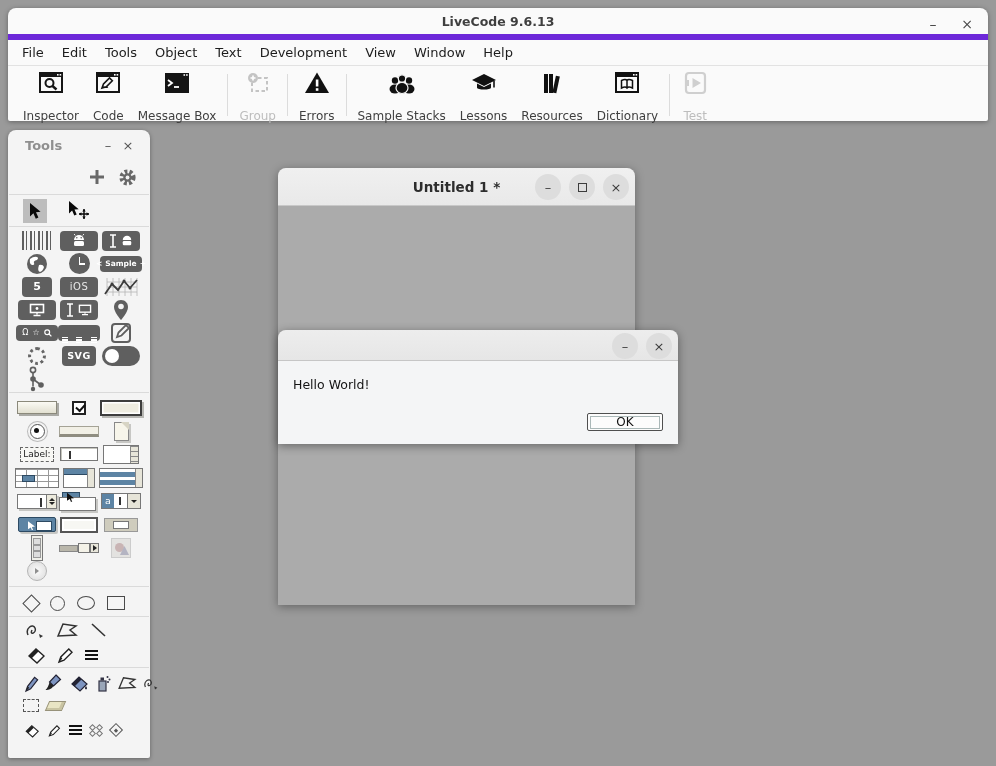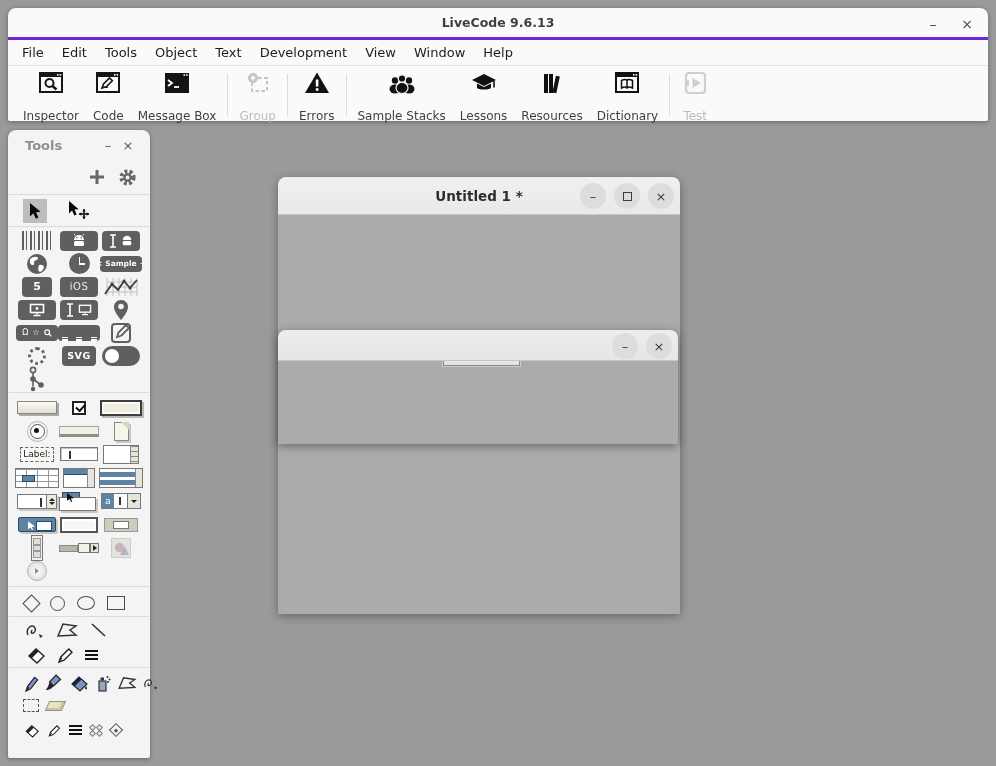--- a/index.html
+++ b/index.html
@@ -7,21 +7,21 @@
   body { font-family:"DejaVu Sans","Liberation Sans",sans-serif; background:#9a9a9a; position:relative; }
 
   
   .sep-v { width:1px; align-self:stretch; background:#dcdcdc; margin:4px 4px; }
   svg { display:block; }
 
   
   .main-window { position:absolute; left:8px; top:8px; width:980px; height:113px;
     background:#fafafa; border-radius:8px 8px 2px 2px; box-shadow:0 1px 5px rgba(0,0,0,.35); }
   .mw-titlebar { height:32px; display:flex; align-items:center; justify-content:center; position:relative;
-    border-bottom:3px solid #6d28d9; }
+    border-bottom:6px solid #6d28d9; }
   .mw-title { font-size:12.5px; font-weight:600; color:#3f3f3f; }
   .mw-controls { position:absolute; right:12px; top:0; height:32px; display:flex; align-items:center; gap:16px; }
   .mw-controls span { font-size:14px; color:#4a4a4a; cursor:default; width:18px; text-align:center; }
   .menubar { height:26px; display:flex; align-items:center; padding-left:5px; border-bottom:1px solid #e2e2e2; }
   .menu-item { font-size:13px; color:#1d1d1d; padding:0 9px; }
   .toolbar { height:54px; display:flex; align-items:flex-start; padding:4px 0 0 8px; }
   .tb-item { display:flex; flex-direction:column; align-items:center; justify-content:flex-start; height:48px; padding:0 7px; }
   .tb-icon { height:28px; display:flex; align-items:flex-end; justify-content:center; }
   .tb-label { font-size:12px; color:#3f3f3f; margin-top:13px; white-space:nowrap; }
   .tb-item.disabled .tb-label { color:#bdbdbd; }
@@ -138,21 +138,21 @@
   .row-paint3 { height:26px; padding-left:15px; gap:8px; }
   .p-select { width:16px; height:13px; border:1.5px dashed #555; }
   .p-eraser { width:17px; height:10px; background:#e9e5c4; border:1px solid #97927a; transform:skewX(-24deg); box-shadow:inset -3px -2px 0 #c9c4a2; }
   .lines3 { width:13px; height:10px; background:linear-gradient(#111 0 2px,transparent 2px 4px,#111 4px 6px,transparent 6px 8px,#111 8px 10px); }
   .patt { display:grid; grid-template-columns:6px 6px; gap:1px; }
   .patt i { width:5px; height:5px; border:1px solid #777; transform:rotate(45deg); }
   .dia-dot { width:10px; height:10px; border:1.5px solid #555; transform:rotate(45deg); position:relative; }
   .dia-dot::after { content:""; position:absolute; left:2.5px; top:2.5px; width:3px; height:3px; background:#555; }
 
   
-  .stack-window { position:absolute; left:278px; top:177px; width:402px; height:437px;
+  .stack-window { position:absolute; left:278px; top:168px; width:357px; height:437px;
     border-radius:8px 8px 0 0; box-shadow:0 2px 10px rgba(0,0,0,.35); z-index:1; }
   .sw-titlebar { height:38px; background:linear-gradient(#f0f0f0,#e9e9e9); border-bottom:1px solid #c8c8c8;
     border-radius:8px 8px 0 0; display:flex; align-items:center; justify-content:center; position:relative; }
   .sw-title { font-size:13.5px; font-weight:bold; color:#2d2d2d; }
   .circle-btn { width:26px; height:26px; border-radius:50%; background:#dddddd; display:flex; align-items:center; justify-content:center;
     font-size:13px; color:#3c3c3c; }
   .sw-controls { position:absolute; right:6px; top:6px; display:flex; gap:8px; }
   .max-square { width:9px; height:9px; border:1.5px solid #3c3c3c; }
   .sw-content { height:399px; background:#ababab; position:relative; }
   .lc-button { position:absolute; left:165px; top:132px; width:77px; height:19px; background:linear-gradient(#f0f0ee,#e3e3e0);
@@ -744,15 +744,21 @@
     </div>
   </div>
 
   <div class="dialog-window">
     <div class="dw-titlebar">
       <div class="dw-controls">
         <span class="circle-btn">–</span>
         <span class="circle-btn">×</span>
       </div>
     </div>
+    <div class="dw-content">
+      <span class="dw-message">Hello World!</span>
+      <div class="ok-button">
+        <span class="ok-inner">OK</span>
+      </div>
+    </div>
   </div>
 
 </div>
 
 </body></html>

